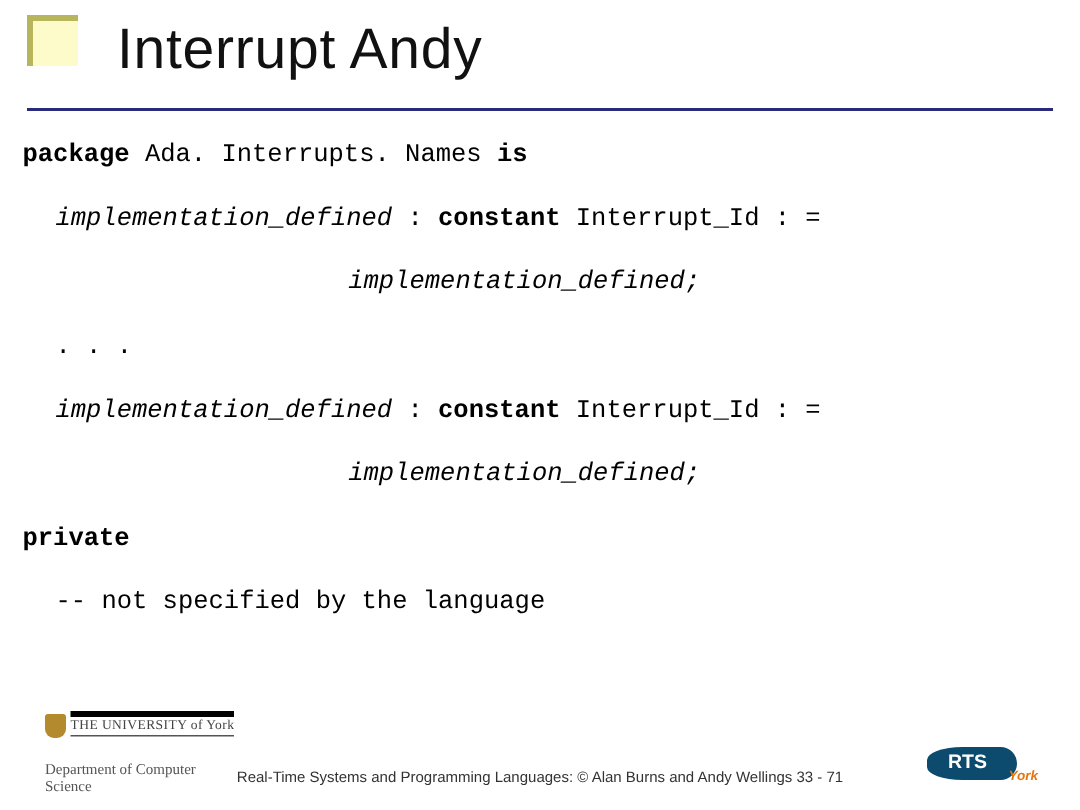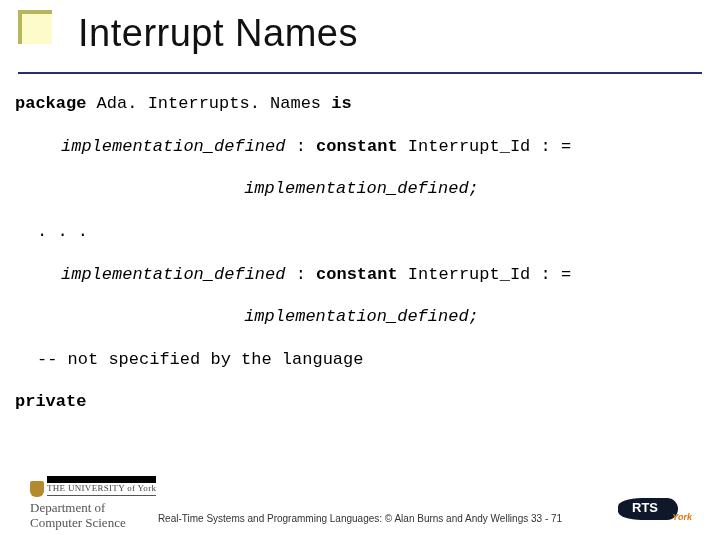--- a/index.html
+++ b/index.html
@@ -7,60 +7,60 @@
   .slide { position: relative; width: 720px; height: 540px; }
   .title-row { position: absolute; top: 10px; left: 18px; right: 18px; height: 64px; }
   .accent { position: absolute; left: 0; top: 0; width: 34px; height: 34px; background: #fdfbc9; border-left: 4px solid #b7b65c; border-top: 4px solid #b7b65c; }
   .title { position: absolute; left: 60px; top: 2px; font-size: 38px; color: #111; letter-spacing: 0.5px; font-family: Verdana, sans-serif; }
   .rule { position: absolute; left: 18px; right: 18px; top: 72px; height: 2px; background: #2a2a7a; }
   .body { position: absolute; left: 15px; right: 28px; top: 92px; font-family: "Courier New", Courier, monospace; font-size: 17px; color: #000; line-height: 1.45; }
   .code-line { margin-bottom: 18px; white-space: pre; }
   .indent1 { padding-left: 22px; }
   .right { text-align: center; padding-right: 8px; }
   .kw { font-weight: bold; }
-  .it { font-style: italic; margin-left: 24px; }
+  .it { font-style: italic; }
   .footer { position: absolute; left: 0; right: 0; bottom: 6px; height: 42px; }
   .uni-logo { position: absolute; left: 30px; bottom: 4px; width: 130px; font-size: 7px; color: #333; line-height: 1.1; }
   .crest { display:inline-block; width:14px; height:16px; background:#b38b2e; border-radius: 2px 2px 6px 6px; margin-right:3px; vertical-align:middle;}
-  .uni-top { font-family: Georgia, serif; font-size: 9px; letter-spacing: 0.3px; color:#444; border-top:7px solid #000000; border-bottom:1px solid #555; padding:1px 0; display:inline-block;}
-  .uni-sub { font-family: Georgia, serif; font-size:13px; color:#555; margin-top:4px;}
+  .uni-top { font-family: Georgia, serif; font-size: 9px; letter-spacing: 0.3px; color:#444; border-top:4px solid #000000; border-bottom:1px solid #555; padding:1px 0; display:inline-block;}
+  .uni-sub { font-family: Georgia, serif; font-size:10px; color:#555; margin-top:16px;}
   .foot-text { position: absolute; left: 0; right: 0; bottom: 10px; text-align: center; font-size: 10px; color: #333; font-family: Verdana, sans-serif; }
   .rts { position: absolute; right: 22px; bottom: 6px; width: 80px; height: 30px; }
-  .rts-shape { width: 60px; height: 22px; background: #0f172a; border-radius: 50% 14px 14px 50% / 50% 14px 14px 50%; position: relative; }
+  .rts-shape { width: 60px; height: 22px; background: #0c4a6e; border-radius: 50% 14px 14px 50% / 50% 14px 14px 50%; position: relative; }
   .rts-label { position:absolute; left:14px; top:2px; color:#fff; font-weight:bold; font-size:13px; font-family: Arial, sans-serif;}
   .rts-sub { position:absolute; right:-14px; bottom:-2px; font-size:9px; color:#e4760f; font-style:italic;font-weight:bold;}
 </style>
 </head>
 <body>
 
 <div class="slide">
 
   <div class="title-row">
     <div class="accent"></div>
-    <div class="title">Interrupt Names</div>
+    <div class="title">Interrupt Andy</div>
   </div>
   <div class="rule"></div>
 
   <div class="body">
 
     <div class="code-line"><span class="kw">package</span><span> Ada. Interrupts. Names </span><span class="kw">is</span></div>
 
     <div class="code-line indent1"><span class="it">implementation_defined</span><span> : </span><span class="kw">constant</span><span> Interrupt_Id : =</span></div>
 
     <div class="code-line right"><span class="it">implementation_defined;</span></div>
 
     <div class="code-line indent1">. . .</div>
 
     <div class="code-line indent1"><span class="it">implementation_defined</span><span> : </span><span class="kw">constant</span><span> Interrupt_Id : =</span></div>
 
     <div class="code-line right"><span class="it">implementation_defined;</span></div>
 
+    <div class="code-line"><span class="kw">private</span></div>
+
     <div class="code-line indent1">-- not specified by the language</div>
-
-    <div class="code-line"><span class="kw">private</span></div>
 
 
   </div>
 
   <div class="footer">
     <div class="uni-logo">
       <span class="crest"></span><span class="uni-top">THE UNIVERSITY of York</span>
       <div class="uni-sub">Department of Computer Science</div>
     </div>
     <div class="foot-text">Real-Time Systems and Programming Languages: © Alan Burns and Andy Wellings 33 - 71</div>

